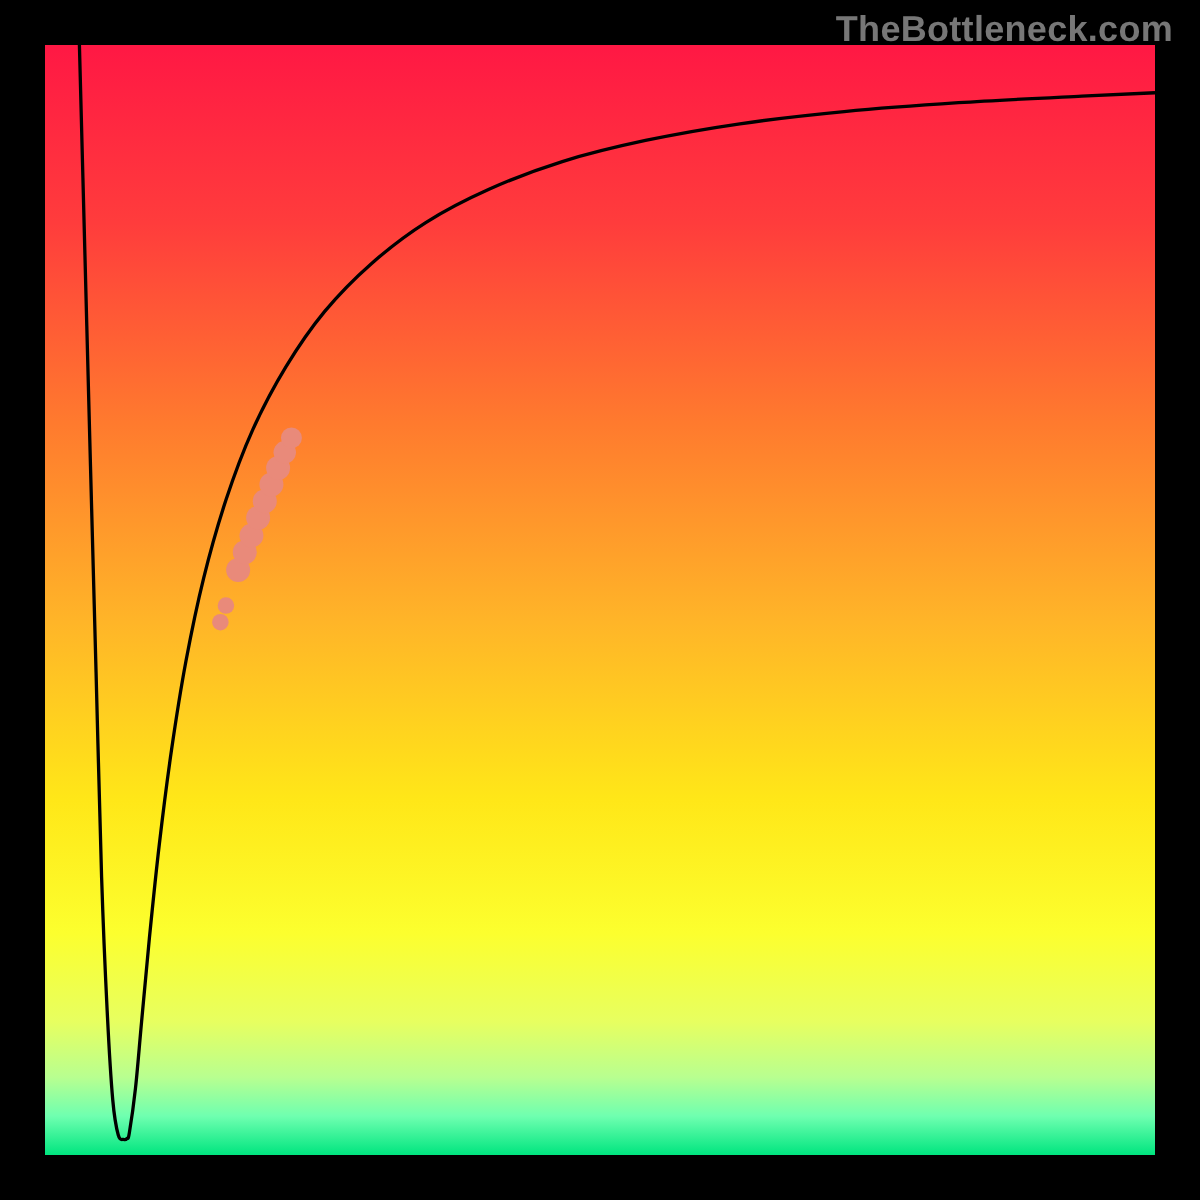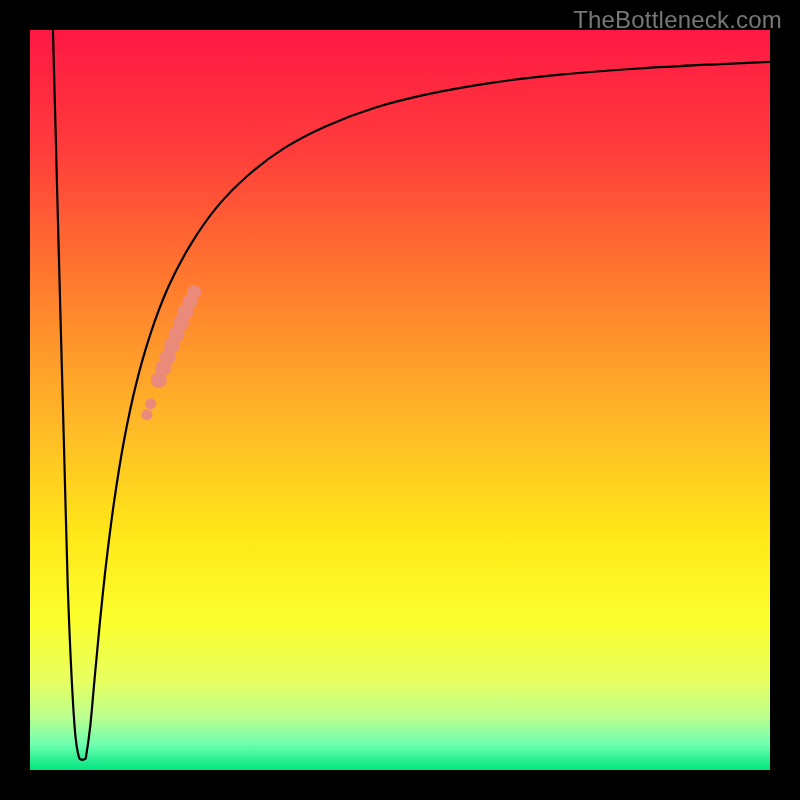--- a/index.html
+++ b/index.html
@@ -23,21 +23,21 @@
     top: 30px;
     width: 740px;
     height: 740px;
   }
   .watermark {
     position: absolute;
     top: 6px;
     right: 18px;
     color: #777;
     font-size: 24px;
-    font-weight: 400;
+    font-weight: 700;
     letter-spacing: 0.2px;
     user-select: none;
   }
   svg { display: block; }
 </style>
 </head>
 <body>
 
 <div class="frame">
   <div class="watermark">TheBottleneck.com</div>

